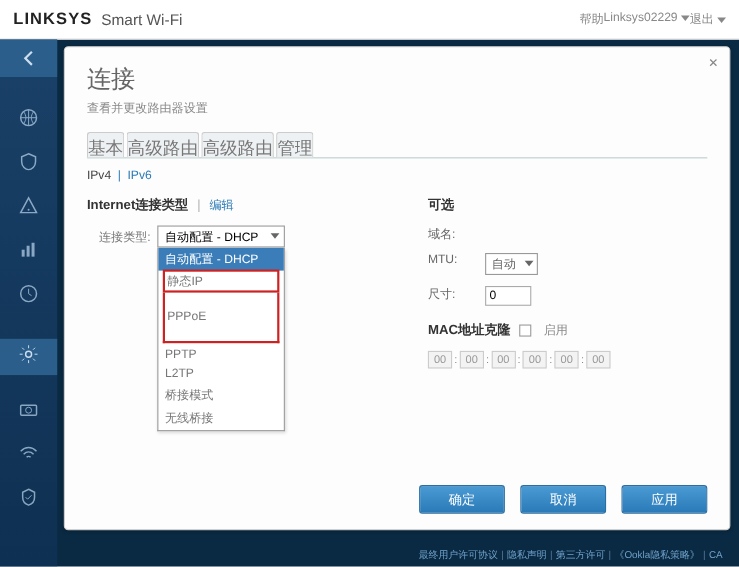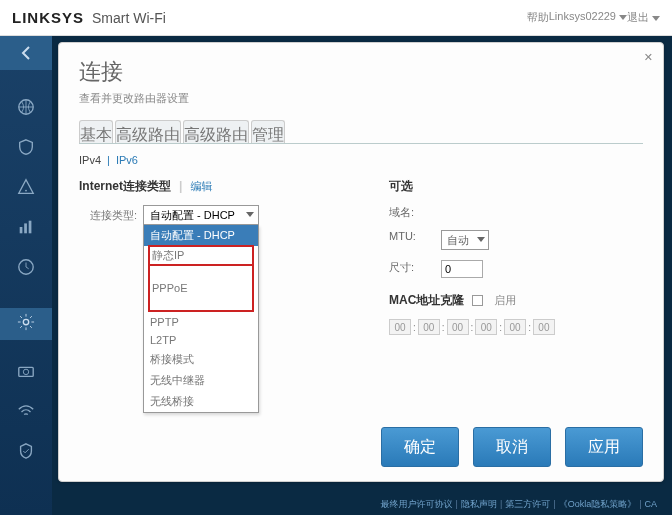--- a/index.html
+++ b/index.html
@@ -47,21 +47,21 @@
 .secright{flex:1;padding-left:20px}
 .r-row{display:flex;align-items:flex-start;font-size:11px;color:#666;margin:10px 0}
 .rlab{width:52px}
 .txtin{width:42px;height:18px;border:1px solid #aaa;font-size:11px;padding:0 3px;background:#fff}
 .mtu{width:48px;height:20px;border:1px solid #999;font-size:11px;background:#fff;position:relative;padding-left:5px;display:flex;align-items:center}
 .mtu .ar{position:absolute;right:3px;top:6px;width:0;height:0;border-left:4px solid transparent;border-right:4px solid transparent;border-top:5px solid #666}
 .mac{display:flex;gap:2px;align-items:center;font-size:10px;color:#888}
 .mac input{width:22px;height:16px;border:1px solid #ccc;background:#f3f3f3;font-size:10px;text-align:center;color:#999}
 .chk{width:11px;height:11px;border:1px solid #999;display:inline-block;vertical-align:middle;margin:0 3px 0 8px;background:#fff}
 .btns{position:absolute;bottom:14px;right:20px;display:flex;gap:14px}
-.btn{width:78px;height:40px;background:linear-gradient(#4a9ad4,#2a7ab8);border:1px solid #2a6ea4;color:#fff;font-size:16px;border-radius:3px;cursor:pointer}
+.btn{width:78px;height:26px;background:linear-gradient(#4a9ad4,#2a7ab8);border:1px solid #2a6ea4;color:#fff;font-size:12px;border-radius:3px;cursor:pointer}
 .footer{position:absolute;bottom:4px;right:12px;font-size:9px;color:#56789a}
 .footer a{color:#6fa0c8;text-decoration:none;margin:0 3px}
 </style>
 </head>
 <body>
 
 <div class="topbar">
   <span class="brand">LINKSYS</span>
   <span class="brand2">Smart Wi-Fi</span>
   <div class="topright">
@@ -139,21 +139,20 @@
             <div class="flab">连接类型:</div>
             <div class="selbox">
               <button class="selbtn"><span>自动配置 - DHCP</span><span class="ar"></span></button>
               <ul class="dd">
                 <li class="hl">自动配置 - DHCP</li>
                 <li class="box1">静态IP</li>
                 <li class="box2">PPPoE</li>
                 <li>PPTP</li>
                 <li>L2TP</li>
                 <li>桥接模式</li>
-                <li>无线中继器</li>
                 <li>无线桥接</li>
               </ul>
             </div>
           </div>
         </div>
 
         <div class="secright">
           <div class="sectitle">可选</div>
           <div class="r-row">
               <div class="rlab">域名:</div>

